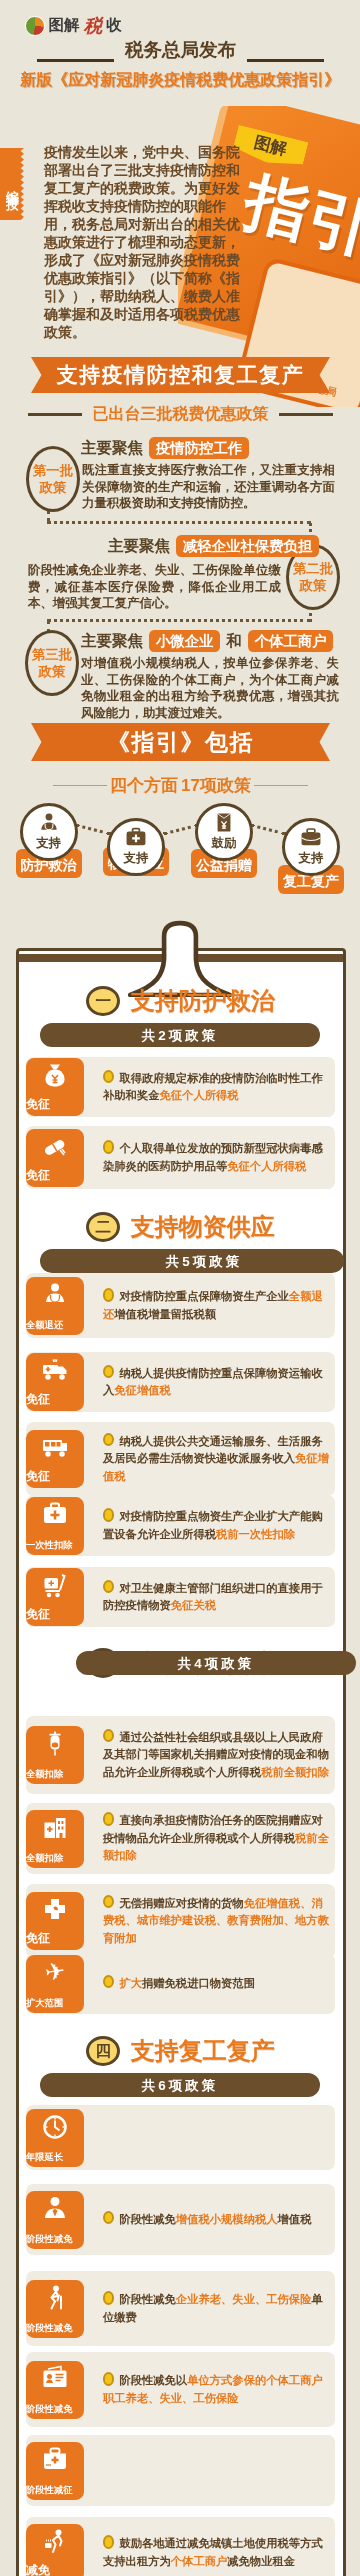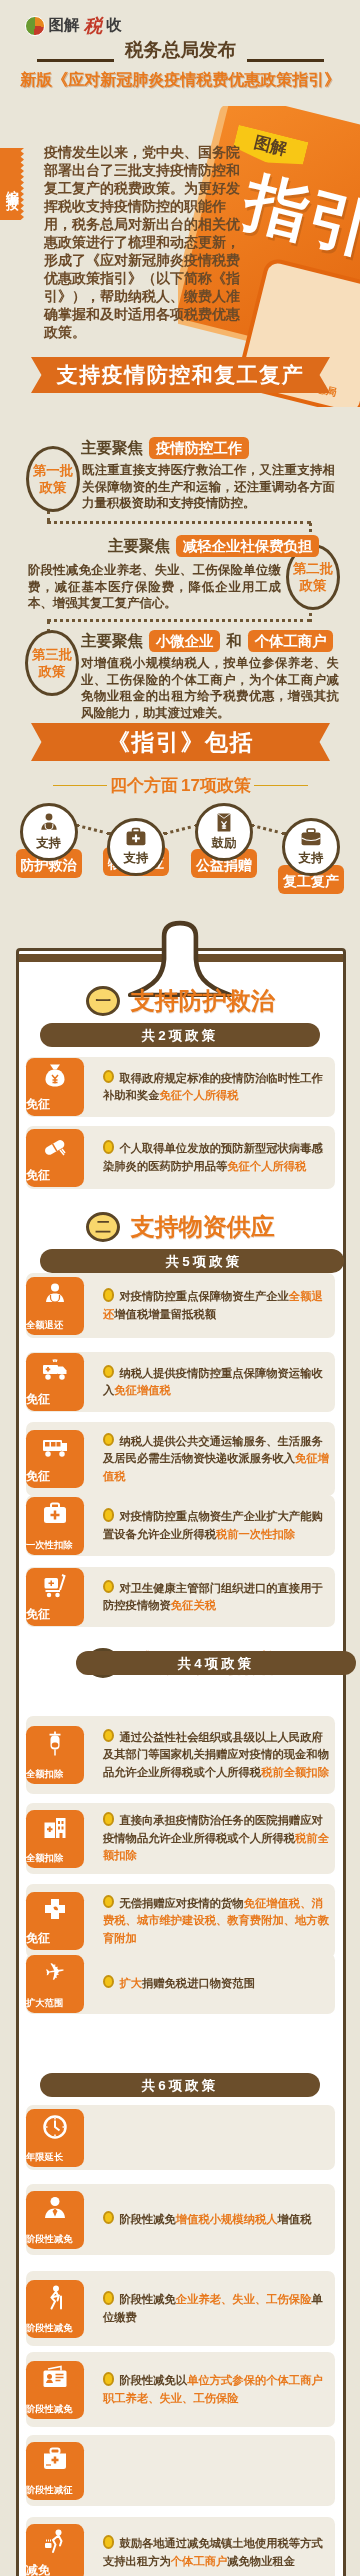--- a/index.html
+++ b/index.html
@@ -103,20 +103,25 @@
     </div>
   </div>
 
   <div class="etab">编者按</div>
   <div class="intro">疫情发生以来，党中央、国务院部署出台了三批支持疫情防控和复工复产的税费政策。为更好发挥税收支持疫情防控的职能作用，税务总局对新出台的相关优惠政策进行了梳理和动态更新，形成了《应对新冠肺炎疫情税费优惠政策指引》（以下简称《指引》），帮助纳税人、缴费人准确掌握和及时适用各项税费优惠政策。</div>
 
   <div class="banner" style="top:357px;height:36px;font-size:21px;">
     <span>支持疫情防控和复工复产</span>
   </div>
 
+  <div class="hrow" style="top:404px;">
+    <div class="hline"></div>
+    <span class="htxt">已出台三批税费优惠政策</span>
+    <div class="hline"></div>
+  </div>
 
   <div class="bcircle" style="left:26px;top:446px;">
     <span>第一批</span>
       <span>政策</span>
   </div>
   <div class="frow" style="left:81px;top:437px;">
     <span>主要聚焦</span>
     <span class="fbadge">疫情防控工作</span>
   </div>
   <div class="bdesc" style="left:82px;top:462px;width:253px;">既注重直接支持医疗救治工作，又注重支持相关保障物资的生产和运输，还注重调动各方面力量积极资助和支持疫情防控。</div>
@@ -363,20 +368,23 @@
   </div>
 
   <div class="item" style="top:1953px;height:61px;">
     <div class="tile">
       <div class="gicon">✈</div>
       <div class="tlabel">扩大范围</div>
     </div>
     <div class="itext"><span class="hl">扩大</span><span>捐赠免税进口物资范围</span></div>
   </div>
 
+  <div class="sec-head" style="top:2035px;">
+    <span class="numcir">四</span><span class="sec-title">支持复工复产</span>
+  </div>
   <div class="count-bar" style="top:2073px;">共6项政策</div>
 
   <div class="item" style="top:2105px;height:65px;">
     <div class="tile">
       <svg viewBox="0 0 56 56">
           <circle cx="28" cy="28" r="21" fill="none" stroke="#fff" stroke-width="5"></circle>
           <path d="M28 15v13l9 7" stroke="#fff" stroke-width="4" fill="none"></path>
           <path d="M28 10v3M46 28h-3M28 46v-3M10 28h3" stroke="#fff" stroke-width="3"></path>
         </svg>
       <div class="tlabel">年限延长</div>

